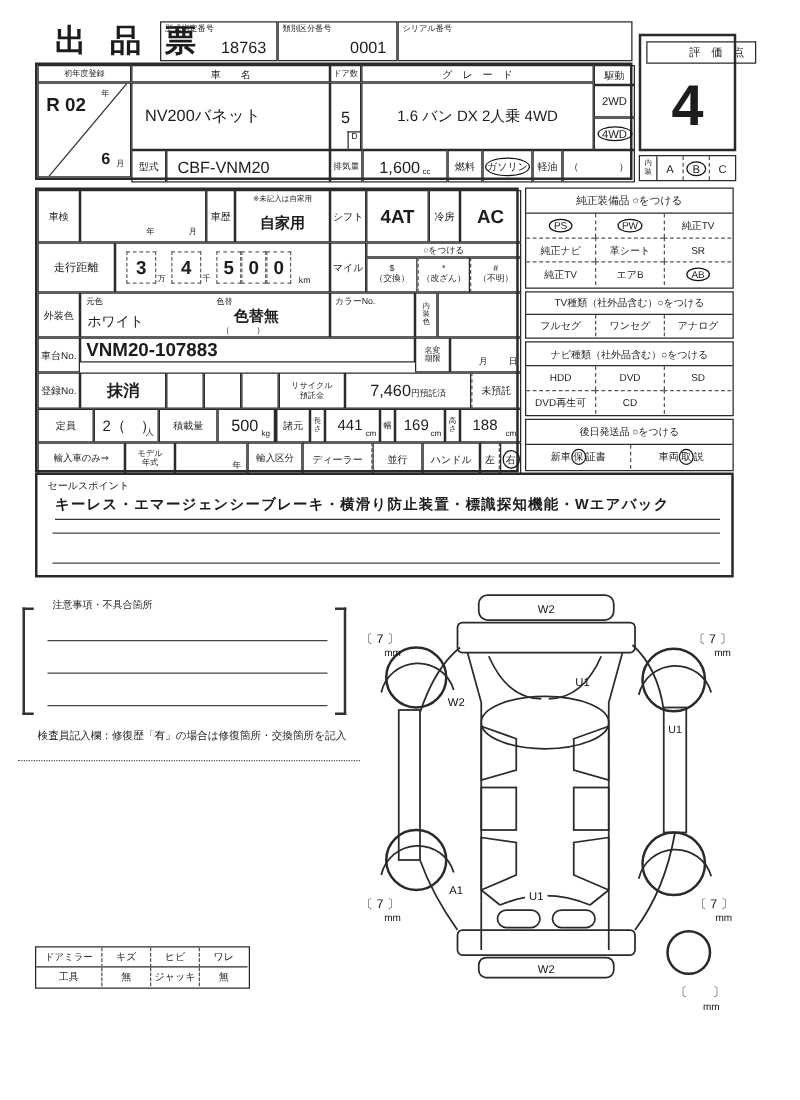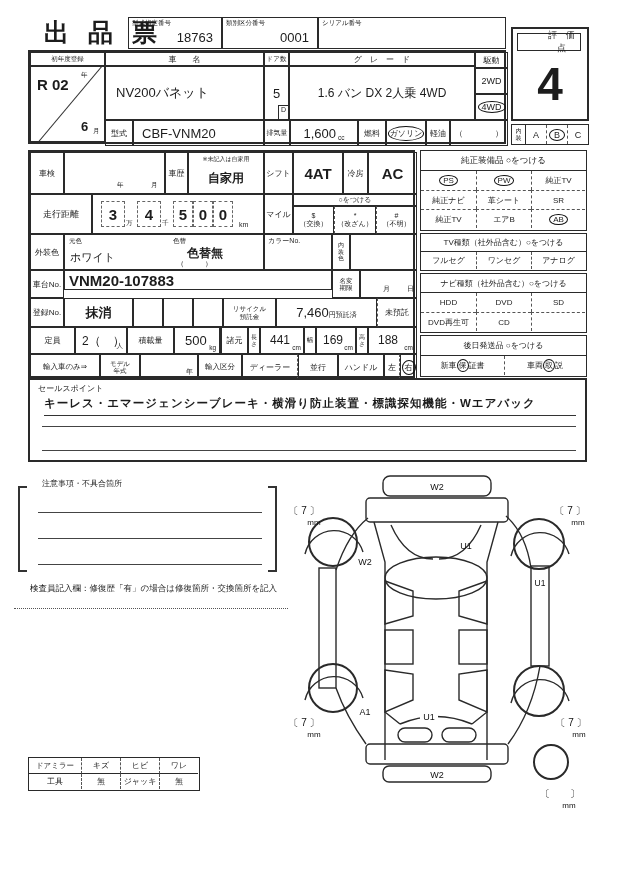--- a/index.html
+++ b/index.html
@@ -40,21 +40,21 @@
   <div class="c" style="left:222px;top:17px;width:96px;height:32px;">
     <span class="hdrlbl">類別区分番号</span>
     <span class="t v13" style="right:8px;bottom:3px;">0001</span>
   </div>
   <div class="c" style="left:318px;top:17px;width:188px;height:32px;">
     <span class="hdrlbl">シリアル番号</span>
     <span class="t v13" style="right:8px;bottom:3px;"></span>
   </div>
 
   <div class="c thick" style="left:511px;top:27px;width:78px;height:94px;">
-    <div class="c cen s9" style="left:4px;top:4px;width:64px;height:18px;letter-spacing:3px;padding-left:28px;">評 価 点</div>
+    <div class="c cen s9" style="left:4px;top:4px;width:88px;height:18px;letter-spacing:3px;padding-left:28px;">評 価 点</div>
     <div class="t cen b" style="left:0;top:22px;width:74px;height:66px;font-size:46px;">4</div>
   </div>
   <div class="c" style="left:511px;top:124px;width:78px;height:21px;">
     <div class="t cen ml" style="left:0;top:0;width:14px;height:19px;font-size:6px;border-right:1px solid #2a2a2a;">内
 装</div>
     <div class="t cen s9" style="left:14px;top:0;width:20px;height:19px;">A</div>
     <div class="t cen s9 dashL" style="left:34px;top:0;width:21px;height:19px;">
         <span class="o">B</span>
       </div>
     <div class="t cen s9 dashL" style="left:55px;top:0;width:21px;height:19px;">C</div>

